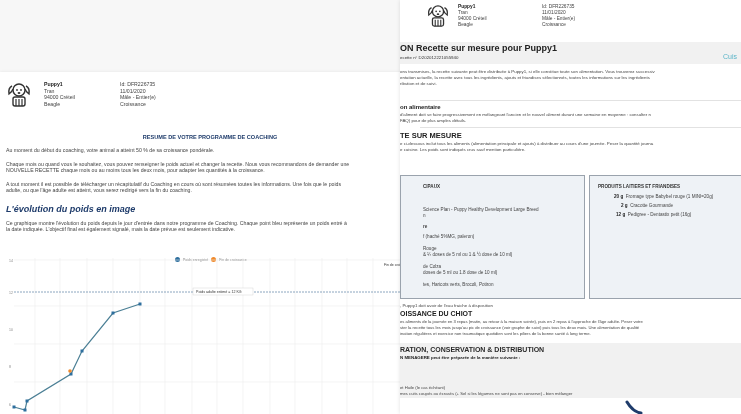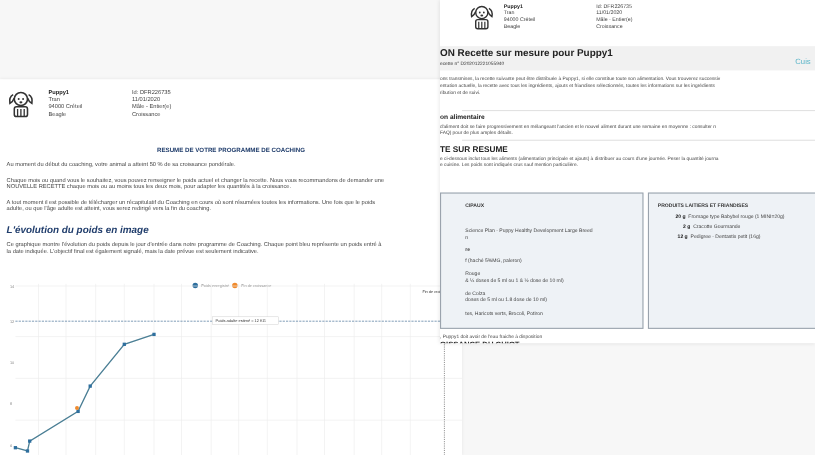--- a/index.html
+++ b/index.html
@@ -1,19 +1,19 @@
 <!DOCTYPE html>
 <html><head>
 <meta charset="utf-8">
 <style>
   html,body{margin:0;padding:0;}
   body{width:741px;height:414px;position:relative;overflow:hidden;background:#f7f7f7;font-family:"Liberation Sans",sans-serif;color:#333;}
   .page{position:absolute;background:#fff;overflow:hidden;}
   #left-page{left:0;top:72px;width:420px;height:342px;box-shadow:0 0 3px rgba(0,0,0,.08);}
-  #right-page{left:400px;top:0;width:341px;height:312px;box-shadow:0 0 4px rgba(0,0,0,.12);z-index:2;}
+  #right-page{left:400px;top:0;width:341px;height:414px;box-shadow:0 0 4px rgba(0,0,0,.12);z-index:2;}
   .dog{position:absolute;}
   .pet-col{position:absolute;font-size:5.2px;line-height:6.6px;color:#444;}
   .pet-col .b{font-weight:bold;color:#222;}
   .summary-title{position:absolute;left:0;width:420px;text-align:center;font-size:5.6px;color:#1f3c6b;font-weight:bold;}
   .para{position:absolute;font-size:5.2px;line-height:6.5px;color:#444;white-space:nowrap;}
   .sec-title{position:absolute;font-size:9px;font-weight:bold;color:#1f3c6b;font-style:italic;}
   .chart{position:absolute;left:0;top:175px;width:420px;height:167px;}
   .legend{position:absolute;left:175px;top:10px;font-size:3.5px;color:#777;display:flex;align-items:center;gap:3px;}
   .dot{display:inline-block;width:5px;height:5px;border-radius:50%;}
   .rp-band{position:absolute;left:0;width:341px;background:#f1f1f1;}
@@ -153,21 +153,21 @@
   <div class="para" style="left:0;top:69px;font-size:4.4px;line-height:5.8px">ons transmises, la recette suivante peut être distribuée à Puppy1, si elle constitue toute son alimentation. Vous trouverez successiv</div>
   <div class="para" style="left:0;top:75px;font-size:4.4px">entation actuelle, la recette avec tous les ingrédients, ajouts et friandises sélectionnés, toutes les informations sur les ingrédients</div>
   <div class="para" style="left:0;top:81px;font-size:4.4px">ribution et de suivi.</div>
 
   <div class="hr" style="left:20px;top:100px;width:321px"></div>
   <div class="rp-title" style="left:0;top:104px;font-size:6px">on alimentaire</div>
   <div class="para" style="left:0;top:112px;font-size:4.4px">d'aliment doit se faire progressivement en mélangeant l'ancien et le nouvel aliment durant une semaine en moyenne : consulter n</div>
   <div class="para" style="left:0;top:118px;font-size:4.4px">FAQ) pour de plus amples détails.</div>
 
   <div class="hr" style="left:20px;top:127px;width:321px"></div>
-  <div class="rp-title" style="left:0;top:131px;font-size:7.5px">TE SUR RESUME</div>
+  <div class="rp-title" style="left:0;top:131px;font-size:7.5px">TE SUR MESURE</div>
   <div class="para" style="left:0;top:141px;font-size:4.4px">e ci-dessous inclut tous les aliments (alimentation principale et ajouts) à distribuer au cours d'une journée. Peser la quantité journa</div>
   <div class="para" style="left:0;top:147px;font-size:4.4px">e cuisine. Les poids sont indiqués crus sauf mention particulière.</div>
 
   <div class="box" style="left:0;top:175px;width:183px;height:122px">
     <div class="box-h" style="left:22px;top:8px">CIPAUX</div>
     <div class="item" style="left:22px;top:31px">Science Plan - Puppy Healthy Development Large Breed</div>
     <div class="item" style="left:22px;top:37px">n</div>
     <div class="item" style="left:22px;top:48px;font-weight:bold">re</div>
     <div class="item" style="left:22px;top:58px">f (haché 5%MG, paleron)</div>
     <div class="item" style="left:22px;top:70px">Rouge</div>

